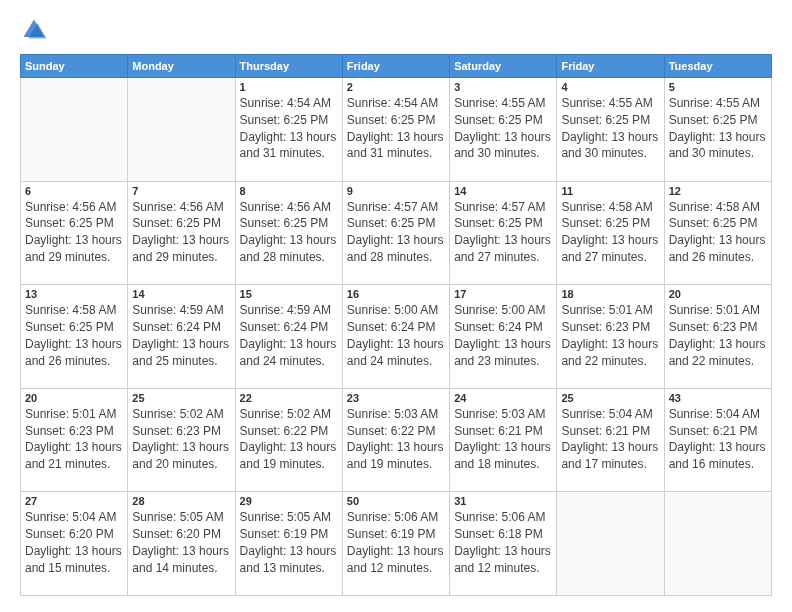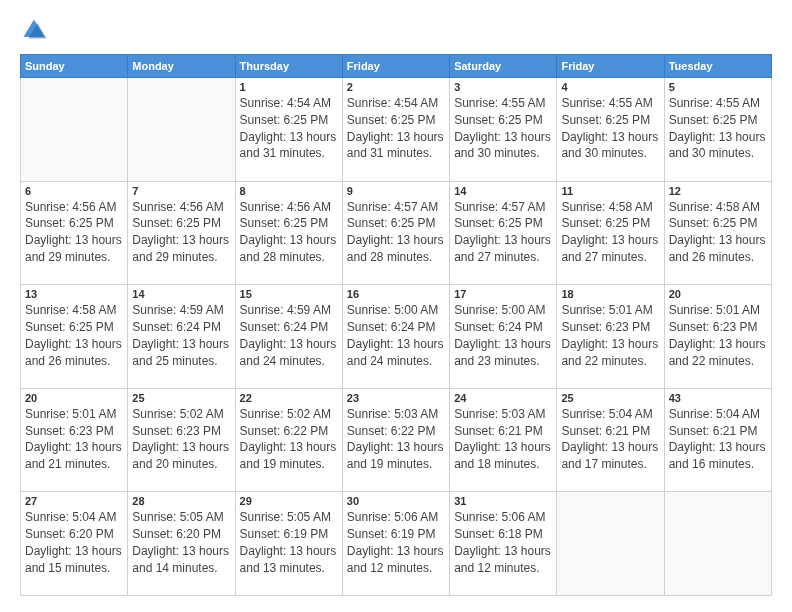--- a/index.html
+++ b/index.html
@@ -340,21 +340,21 @@
 and 14 minutes.</div>
           </td>
           <td>
             <span class="day-num">29</span>
             <div class="day-info" style="white-space: pre-line;">Sunrise: 5:05 AM
 Sunset: 6:19 PM
 Daylight: 13 hours
 and 13 minutes.</div>
           </td>
           <td>
-            <span class="day-num">30</span>
+            <span class="day-num">50</span>
             <div class="day-info" style="white-space: pre-line;">Sunrise: 5:06 AM
 Sunset: 6:19 PM
 Daylight: 13 hours
 and 12 minutes.</div>
           </td>
           <td>
             <span class="day-num">31</span>
             <div class="day-info" style="white-space: pre-line;">Sunrise: 5:06 AM
 Sunset: 6:18 PM
 Daylight: 13 hours

